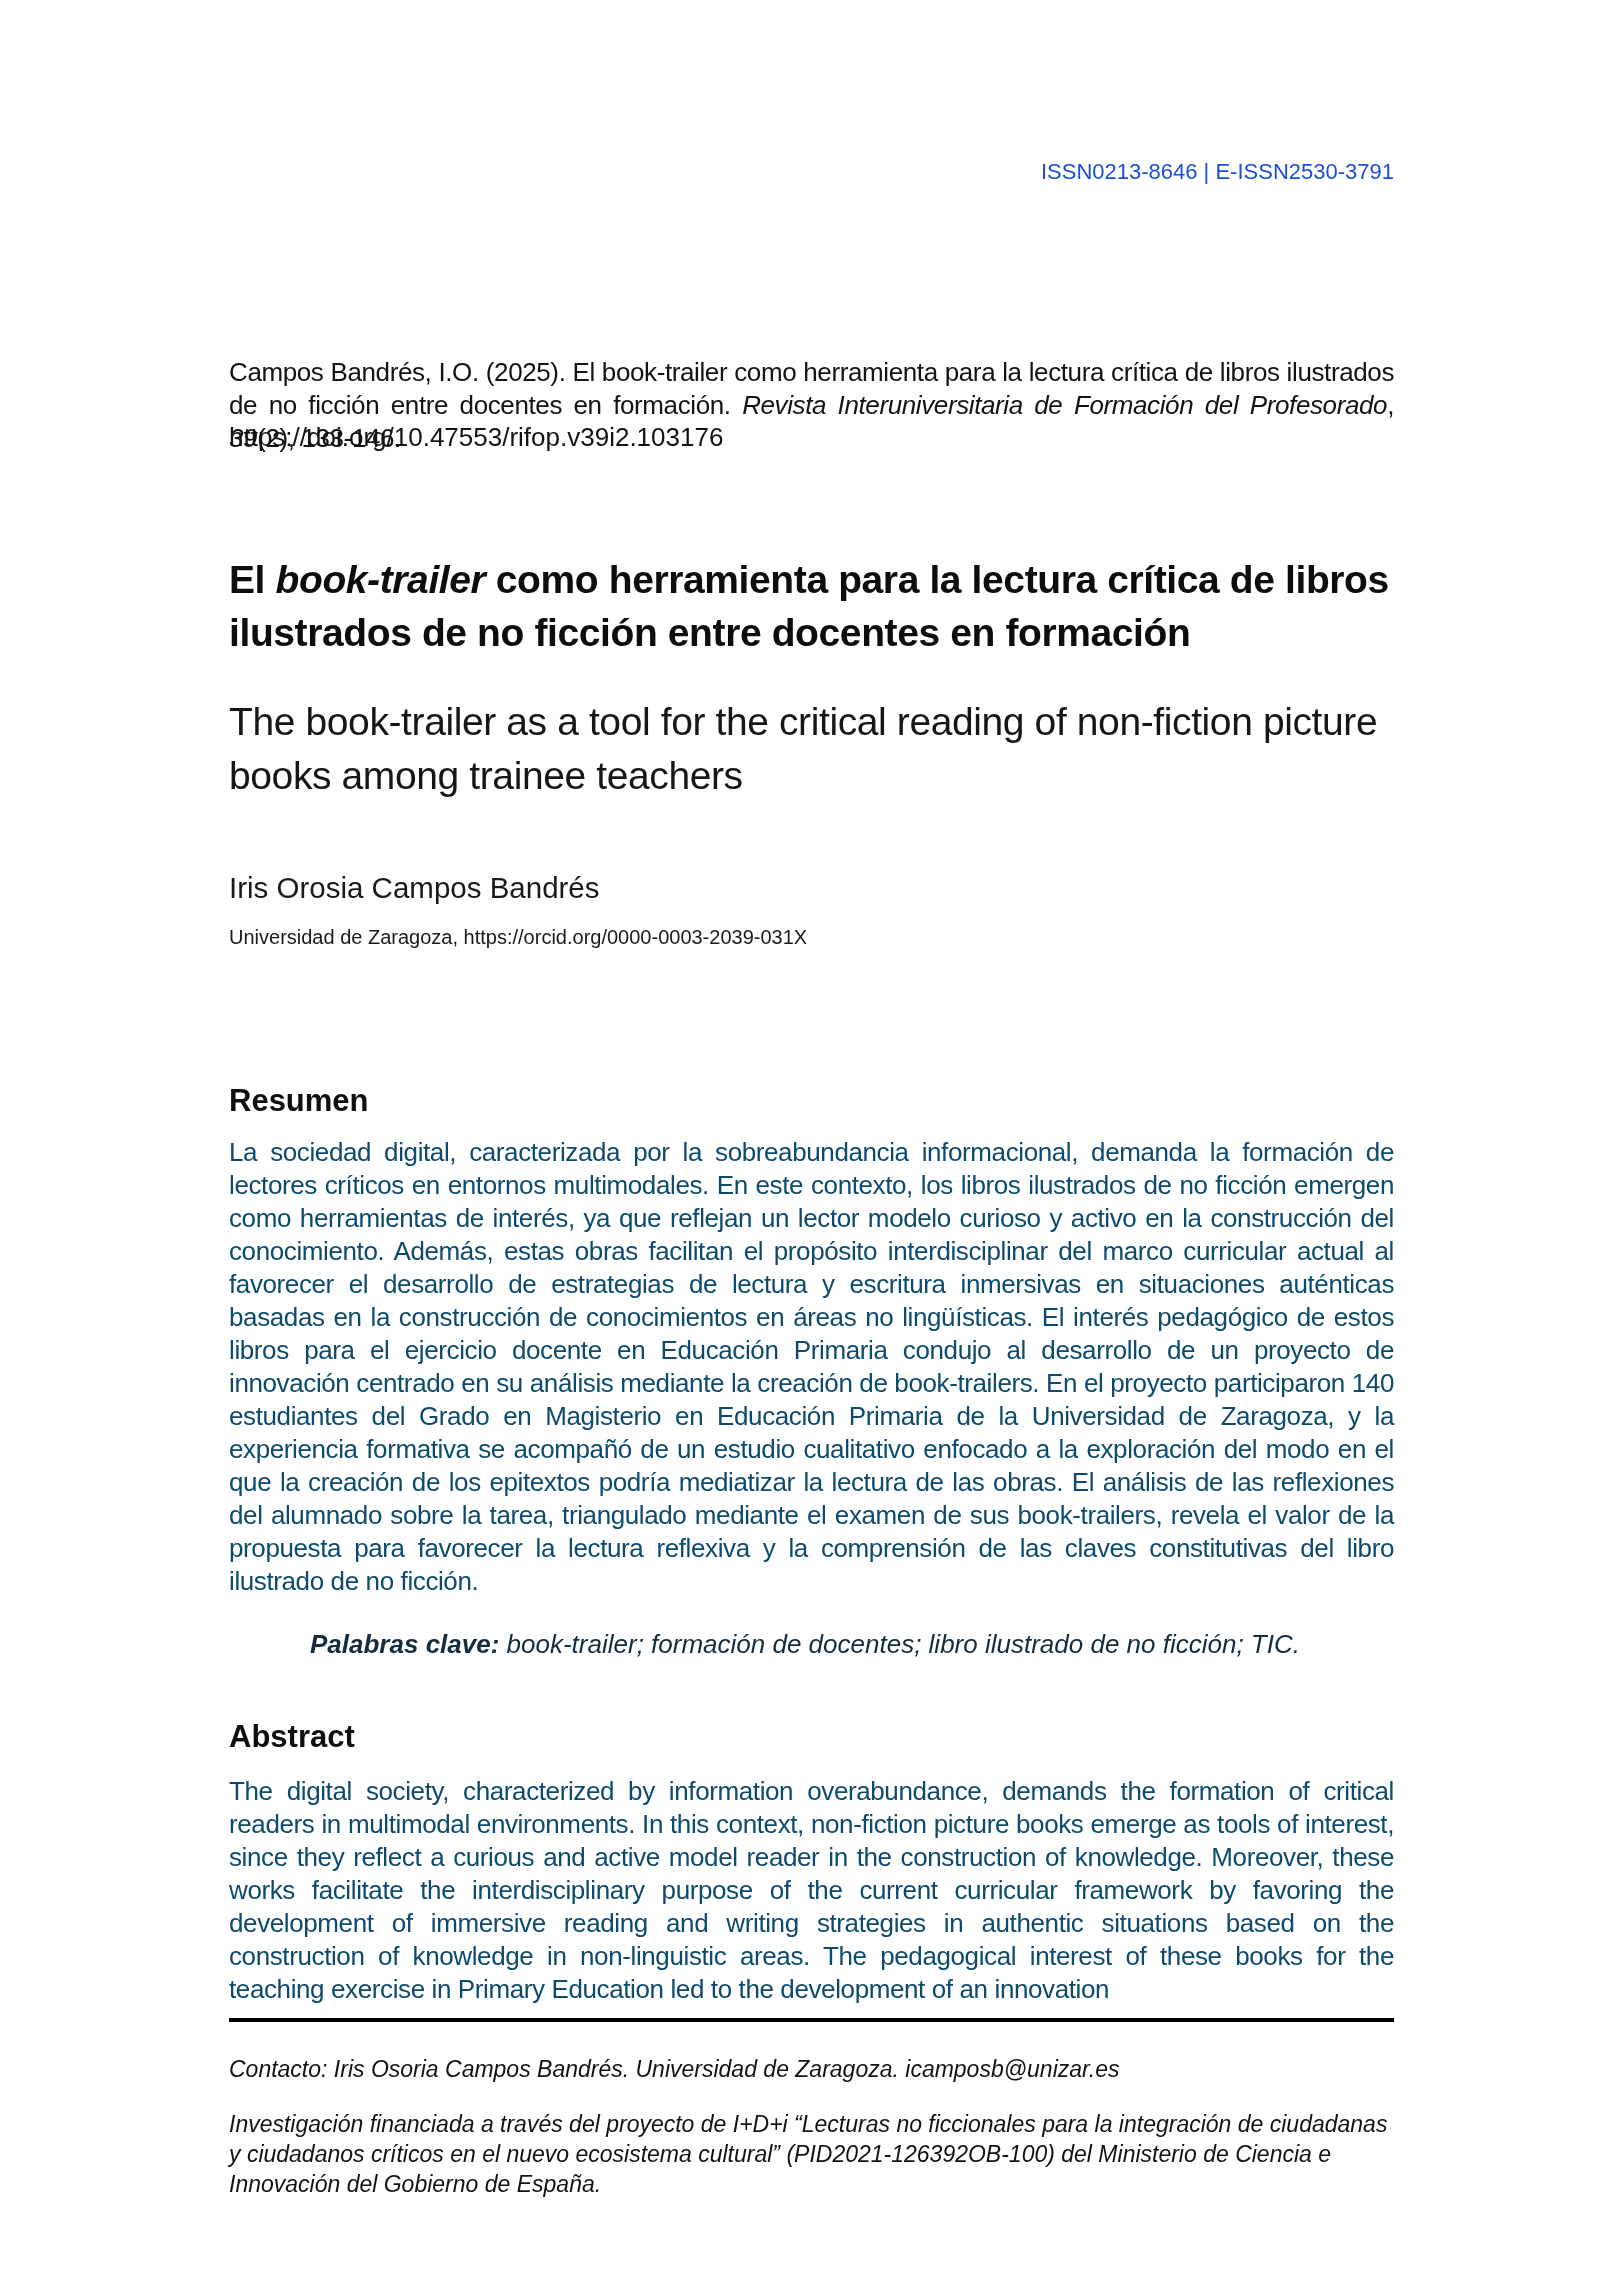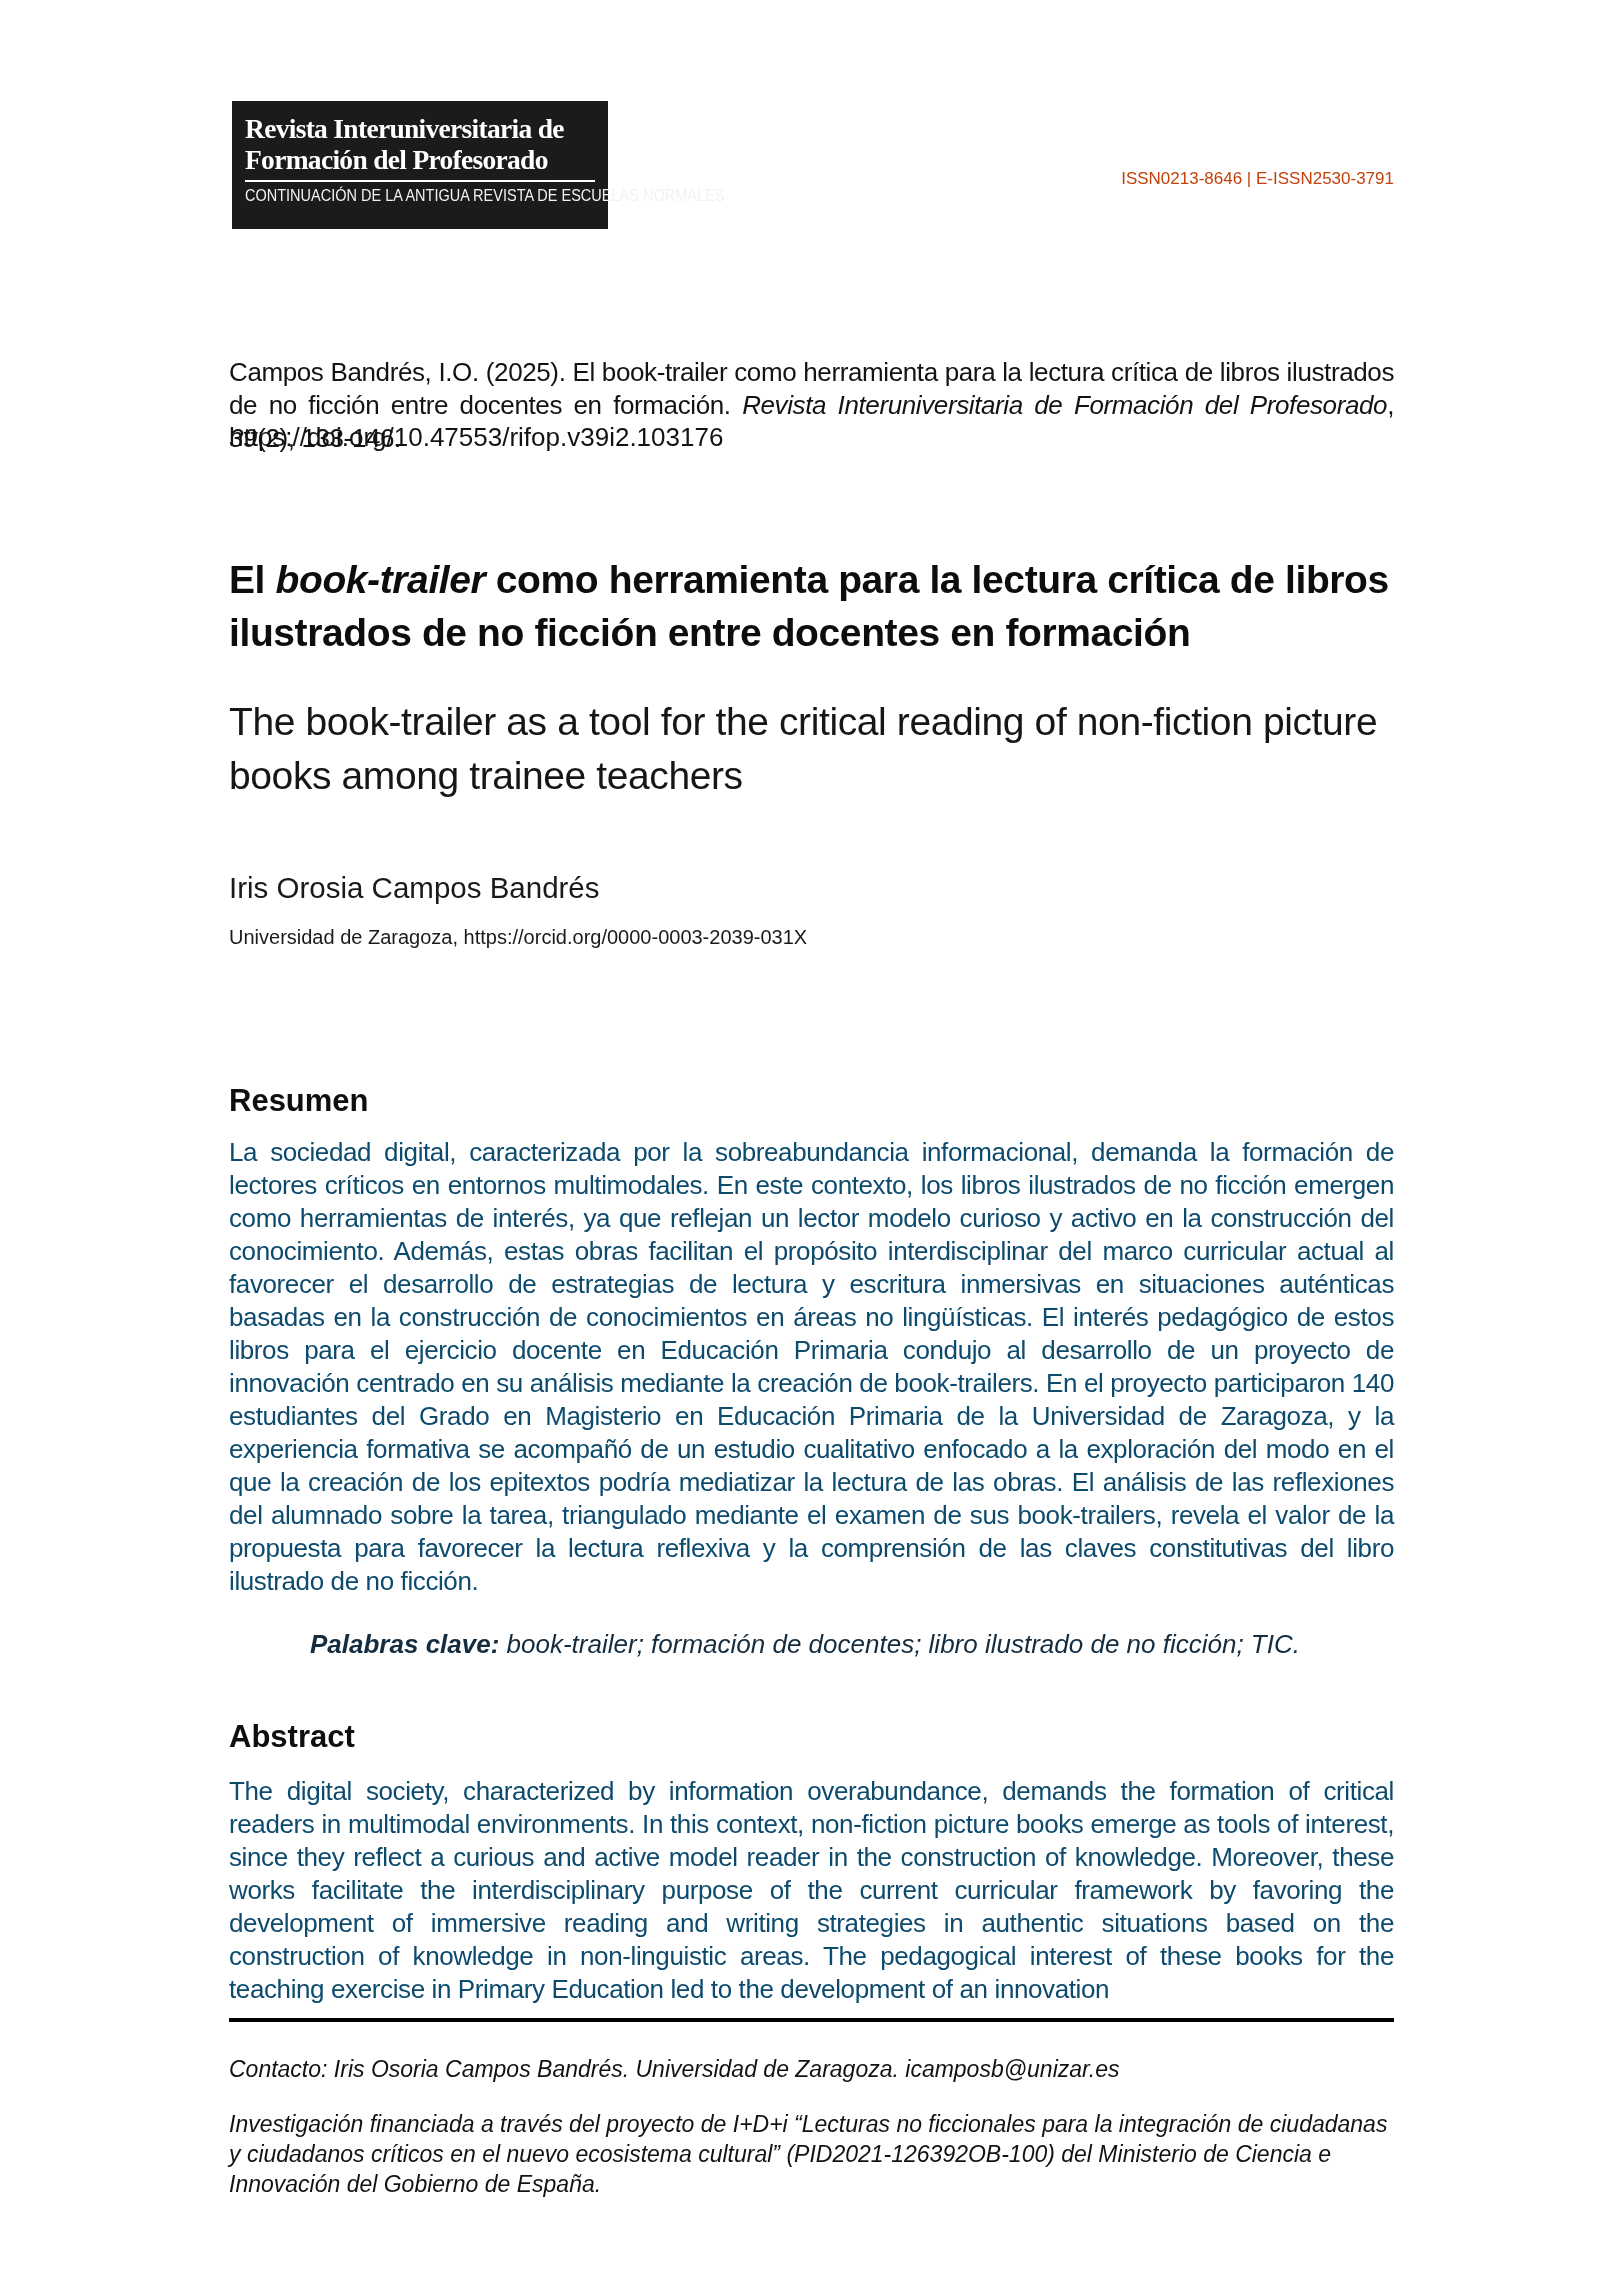--- a/index.html
+++ b/index.html
@@ -38,23 +38,23 @@
     font-size:16.4px;
     line-height:17.7px;
     white-space:nowrap;
     transform:scaleX(0.885);
     transform-origin:left center;
     letter-spacing:0px;
   }
 
   
   .issn{
-    top:169px; right:229px;
-    font-size:17px;
-    color:#c2410c;
+    top:159px; right:229px;
+    font-size:22px;
+    color:#1d4ed8;
     white-space:nowrap;
   }
 
   
   .col{left:229px; width:1165px;}
 
   .citation{
     top:319px;
     font-size:26px;
     line-height:33px;
@@ -140,27 +140,20 @@
   .contact{top:2054px;}
   .funding{top:2109px; text-align:left;}
 
   .it{font-style:italic;}
 </style>
 </head>
 <body>
 
 <div class="page">
 
-  <div class="abs logo-box">
-    <div class="logo-title">
-      <div>Revista Interuniversitaria de</div>
-      <div>Formación del Profesorado</div>
-    </div>
-    <div class="logo-sub">CONTINUACIÓN DE LA ANTIGUA REVISTA DE ESCUELAS NORMALES</div>
-  </div>
 
   <div class="abs issn">ISSN0213-8646 | E-ISSN2530-3791</div>
 
   <div class="abs col citation"><span>Campos Bandrés, I.O. (2025). El book-trailer como herramienta para la lectura crítica de libros ilustrados de no ficción entre docentes en formación. </span><span class="it">Revista Interuniversitaria de Formación del Profesorado</span><span>, </span><span class="it">39</span><span>(2), 133-146.</span></div>
 
   <div class="abs col doi">https://doi.org/10.47553/rifop.v39i2.103176</div>
 
   <h1 class="abs col title-es" style="margin:0;"><span>El </span><span class="it">book-trailer</span><span> como herramienta para la lectura crítica de libros ilustrados de no ficción entre docentes en formación</span></h1>
 
   <h2 class="abs col title-en" style="margin:0;">The book-trailer as a tool for the critical reading of non-fiction picture books among trainee teachers</h2>

